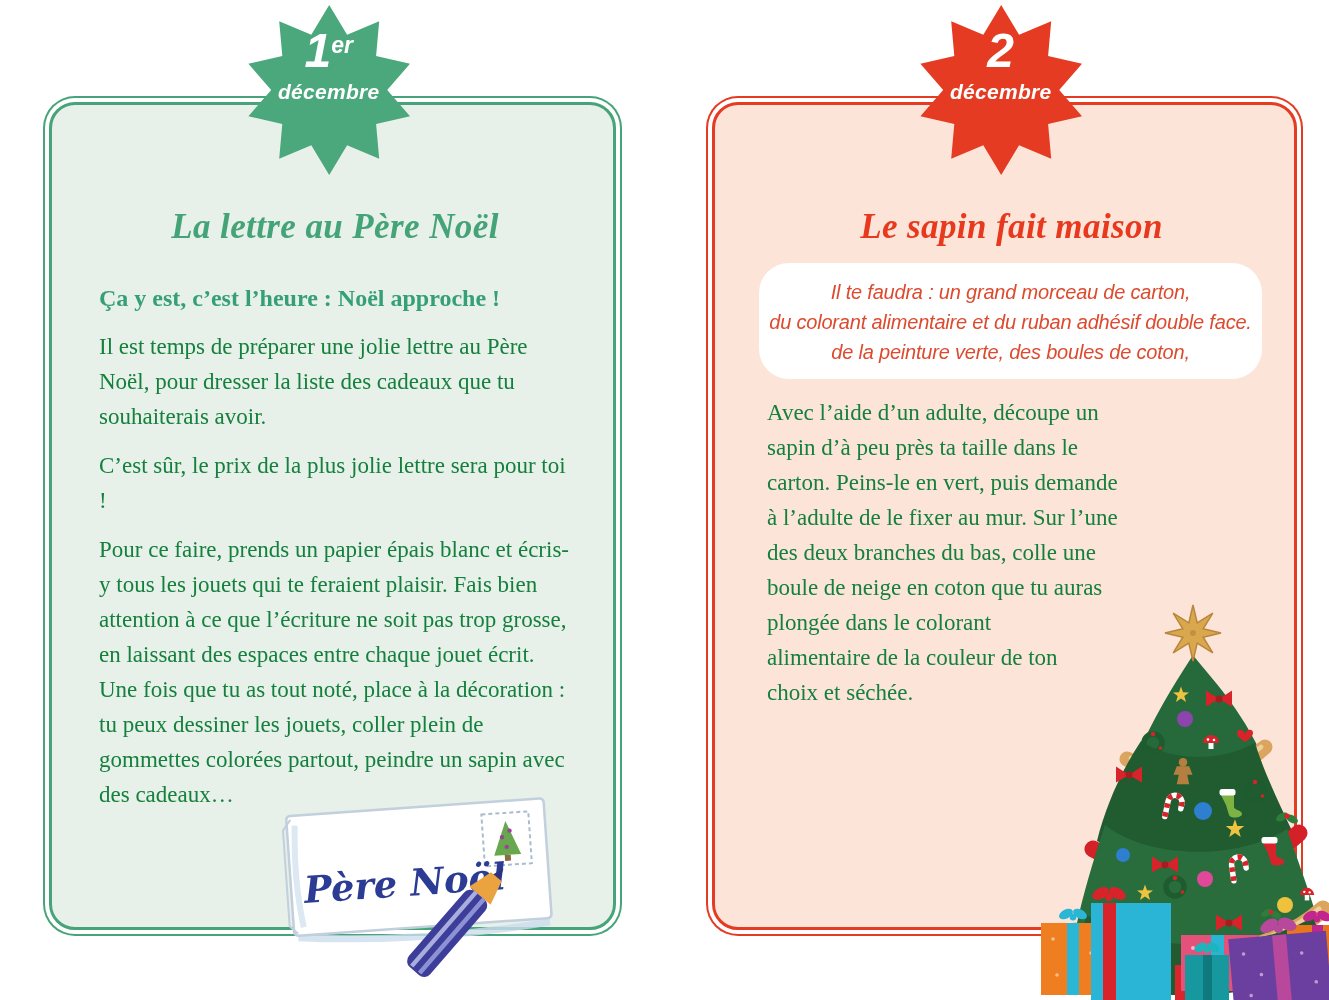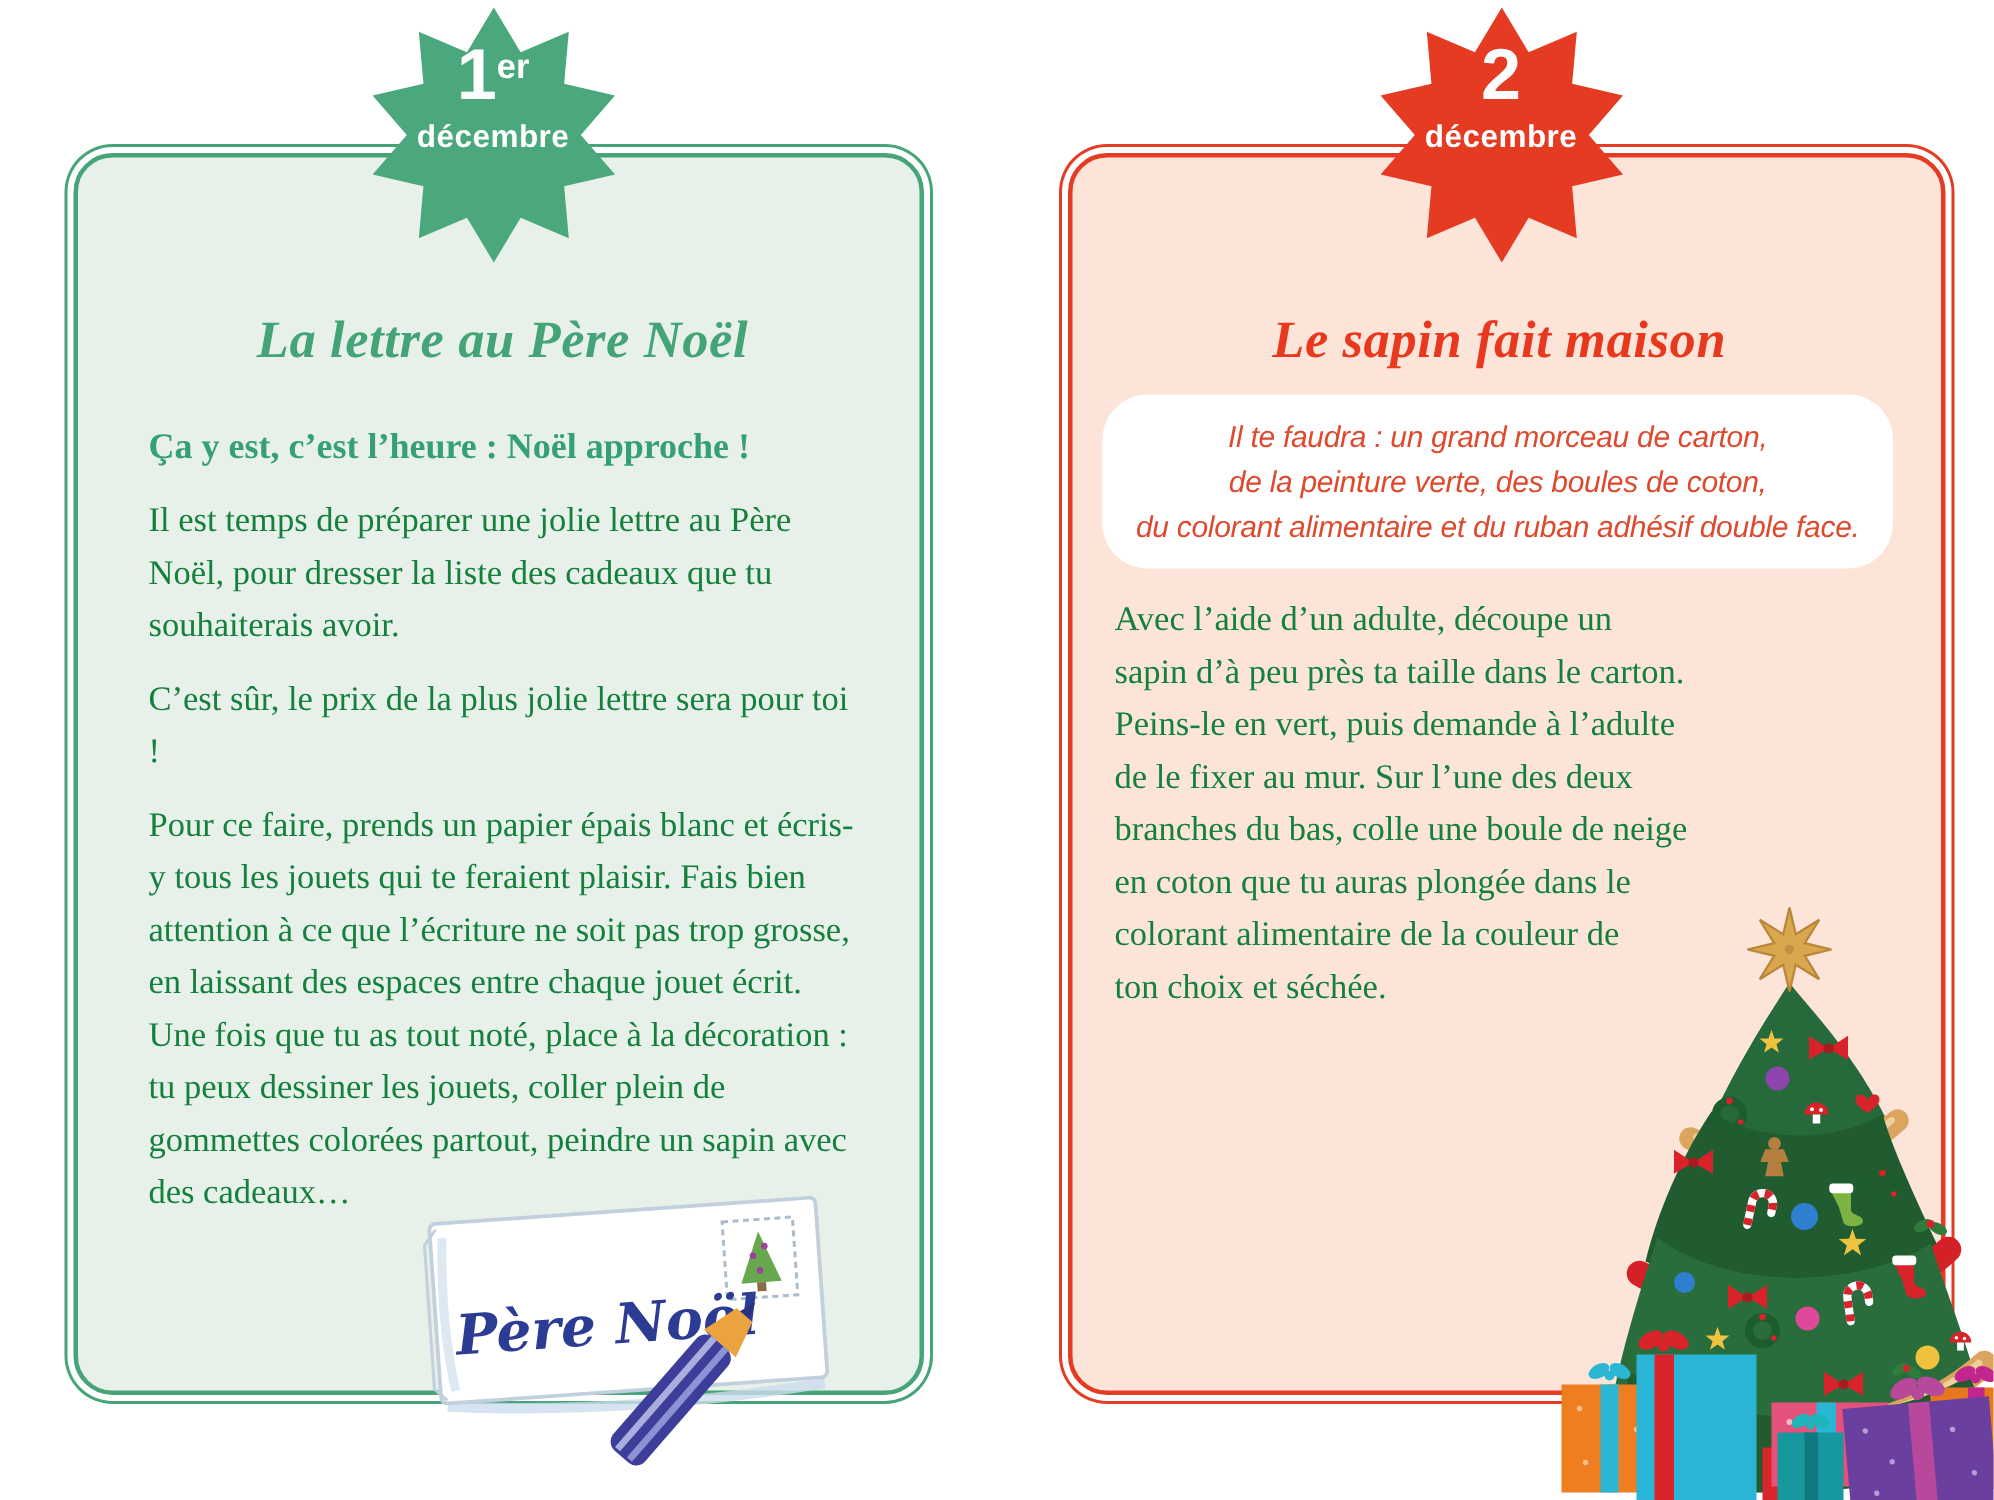--- a/index.html
+++ b/index.html
@@ -16,32 +16,32 @@
   .card-green{
     left:49px;width:567px;background:#e7f0e9;border-color:#46a478;
     box-shadow:0 0 0 4px #ffffff,0 0 0 6px #46a478;
   }
   .card-red{
     left:712px;width:585px;background:#fce5d8;border-color:#e43b22;
     box-shadow:0 0 0 4px #ffffff,0 0 0 6px #e43b22;
   }
   .card-inner{position:relative;height:100%;box-sizing:border-box}
   .card-green .card-inner{padding:100px 42px 0 47px}
-  .card-red  .card-inner{padding:100px 38px 0 28px}
+  .card-red  .card-inner{padding:100px 38px 0 52px}
 
   
   .badge{
     position:absolute;top:-110px;left:50%;transform:translateX(-52%);
     width:190px;height:190px;z-index:7;
   }
   .badge svg{width:100%;height:100%;display:block}
   .badge-text{
     position:absolute;top:32px;left:0;width:100%;text-align:center;
     color:#ffffff;font-family:"Liberation Sans",sans-serif;
-    font-weight:bold;line-height:1;
+    font-style:italic;font-weight:bold;line-height:1;
   }
   .badge-day{font-size:48px}
   .badge-suffix{font-size:23px;vertical-align:14px}
   .badge-month{font-size:21px;margin-top:6px;letter-spacing:.3px}
 
   
   .title{
     margin:0;text-align:center;
     font-family:Liberation Serif, serif;font-style:italic;font-weight:bold;
     font-size:35px;line-height:44px;letter-spacing:.4px;
@@ -151,22 +151,22 @@
       <span class="badge-day">2</span><span class="badge-suffix"></span>
       <div class="badge-month">décembre</div>
     </div>
   </div>
 
   <div class="card-inner">
     <h1 class="title">Le sapin fait maison</h1>
 
     <div class="materials">
       <span>Il te faudra : un grand morceau de carton,</span>
+      <span>du colorant alimentaire et du ruban adhésif  double face.</span>
       <span>de la peinture verte, des boules de coton,</span>
-      <span>du colorant alimentaire et du ruban adhésif  double face.</span>
     </div>
 
     <div class="bodytext rc-body">
       <div class="float-sp sp1"></div>
       <div class="float-sp sp2"></div>
       <div class="float-sp sp3"></div>
       <p class="first">Avec l’aide d’un adulte, découpe un sapin d’à peu près ta taille dans le carton. Peins-le en vert, puis demande à l’adulte de le fixer au mur. Sur l’une des deux branches du bas, colle une boule de neige en coton que tu auras plongée dans le colorant alimentaire de la couleur de ton choix et séchée.</p>
     </div>
   </div>
 

